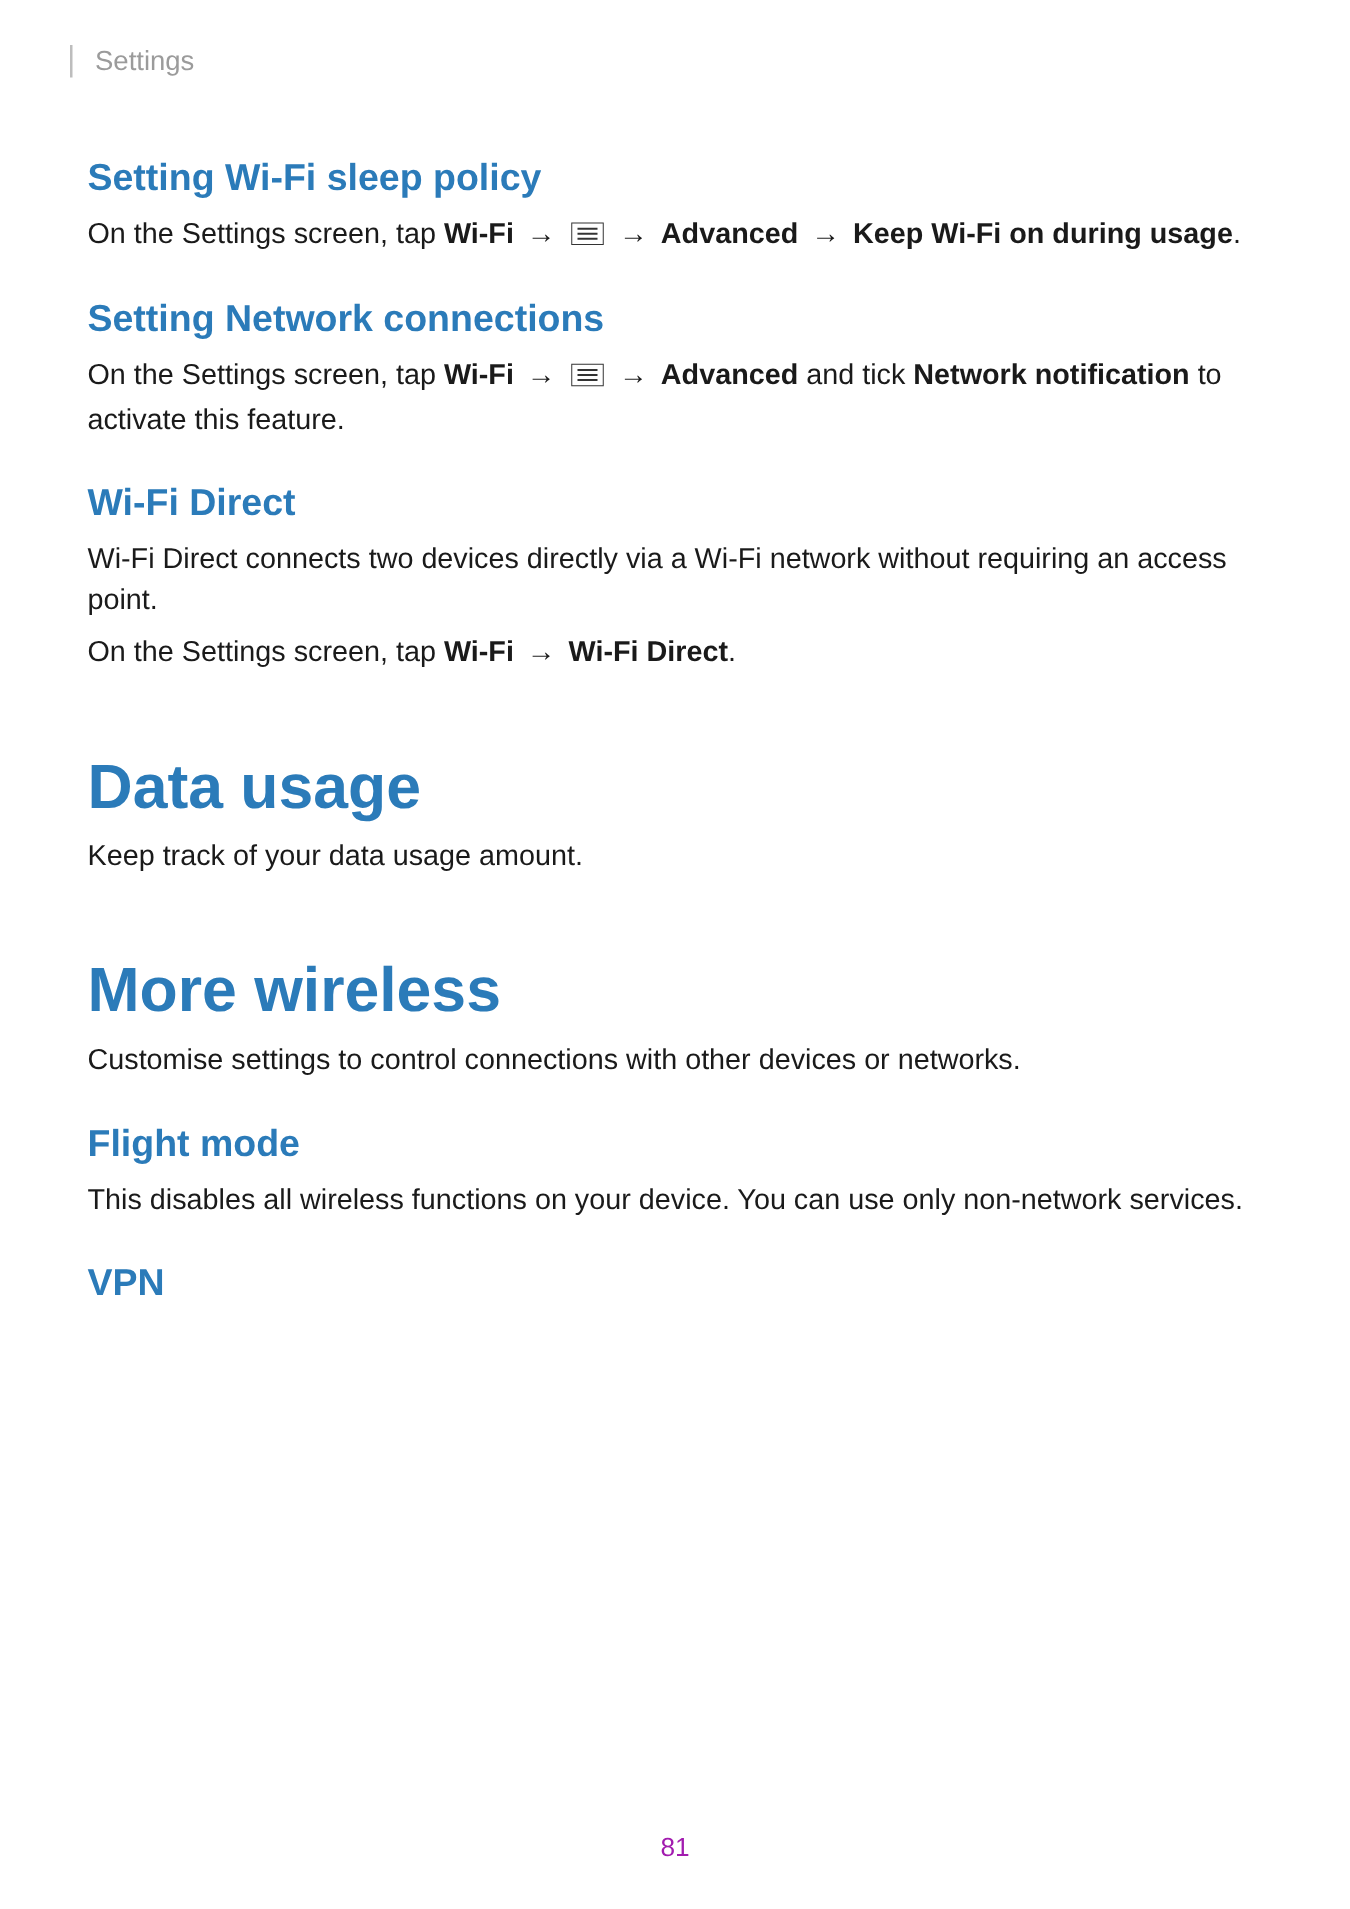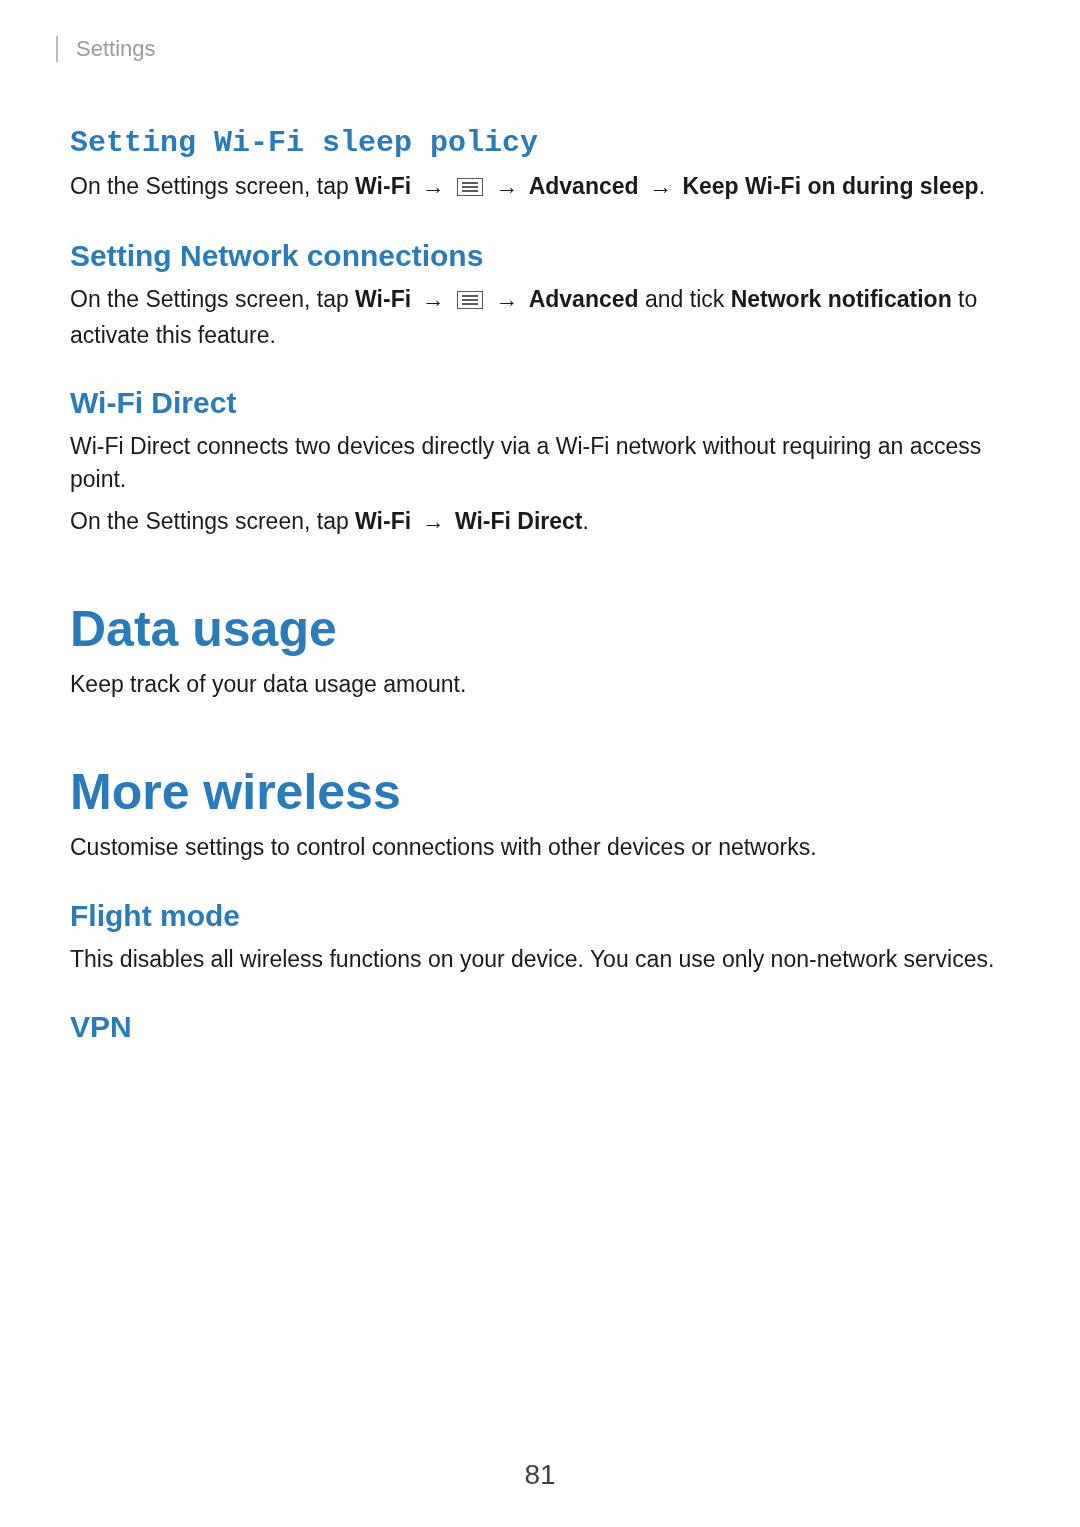--- a/index.html
+++ b/index.html
@@ -32,21 +32,21 @@
     color: #9b9b9b;
     font-weight: 400;
   }
   .sub-heading {
     font-size: 30px;
     font-weight: 600;
     color: #2b7bb9;
     margin-bottom: 10px;
     margin-top: 34px;
   }
-  .sub-heading.first { margin-top: 0; font-family: Liberation Mono, monospace; }
+  .sub-heading.first { margin-top: 0; }
   .body-text {
     font-size: 23px;
     line-height: 1.45;
     color: #1a1a1a;
     margin-bottom: 8px;
   }
   .body-text b { font-weight: 700; }
   .arrow { padding: 0 4px; }
   .menu-icon {
     display: inline-block;
@@ -59,42 +59,42 @@
     color: #2b7bb9;
     margin-top: 62px;
     margin-bottom: 10px;
   }
   .page-number {
     position: absolute;
     bottom: 36px;
     width: 100%;
     left: 0;
     text-align: center;
-    font-size: 28px;
-    color: #404040;
+    font-size: 21px;
+    color: #a21caf;
   }
 </style>
 </head>
 <body>
 
 <div class="page">
 
   <div class="header-row">
     <div class="header-sep"></div>
     <div class="breadcrumb">Settings</div>
   </div>
 
   <div class="sub-heading first">Setting Wi-Fi sleep policy</div>
   <p class="body-text">
     <span>On the Settings screen, tap </span><b>Wi-Fi</b><span class="arrow"> → </span><span class="menu-icon"><svg width="26" height="18" viewBox="0 0 26 18">
           <rect x="0" y="0" width="26" height="18" fill="none" stroke="#333" stroke-width="1.6"></rect>
           <line x1="5" y1="5" x2="21" y2="5" stroke="#333" stroke-width="1.6"></line>
           <line x1="5" y1="9" x2="21" y2="9" stroke="#333" stroke-width="1.6"></line>
           <line x1="5" y1="13" x2="21" y2="13" stroke="#333" stroke-width="1.6"></line>
-        </svg></span><span class="arrow"> → </span><b>Advanced</b><span class="arrow"> → </span><b>Keep Wi-Fi on during sleep</b><span>.</span>
+        </svg></span><span class="arrow"> → </span><b>Advanced</b><span class="arrow"> → </span><b>Keep Wi-Fi on during usage</b><span>.</span>
   </p>
 
   <div class="sub-heading">Setting Network connections</div>
   <p class="body-text">
     <span>On the Settings screen, tap </span><b>Wi-Fi</b><span class="arrow"> → </span><span class="menu-icon"><svg width="26" height="18" viewBox="0 0 26 18">
           <rect x="0" y="0" width="26" height="18" fill="none" stroke="#333" stroke-width="1.6"></rect>
           <line x1="5" y1="5" x2="21" y2="5" stroke="#333" stroke-width="1.6"></line>
           <line x1="5" y1="9" x2="21" y2="9" stroke="#333" stroke-width="1.6"></line>
           <line x1="5" y1="13" x2="21" y2="13" stroke="#333" stroke-width="1.6"></line>
         </svg></span><span class="arrow"> → </span><b>Advanced</b><span> and tick </span><b>Network notification</b><span> to activate this feature.</span>

